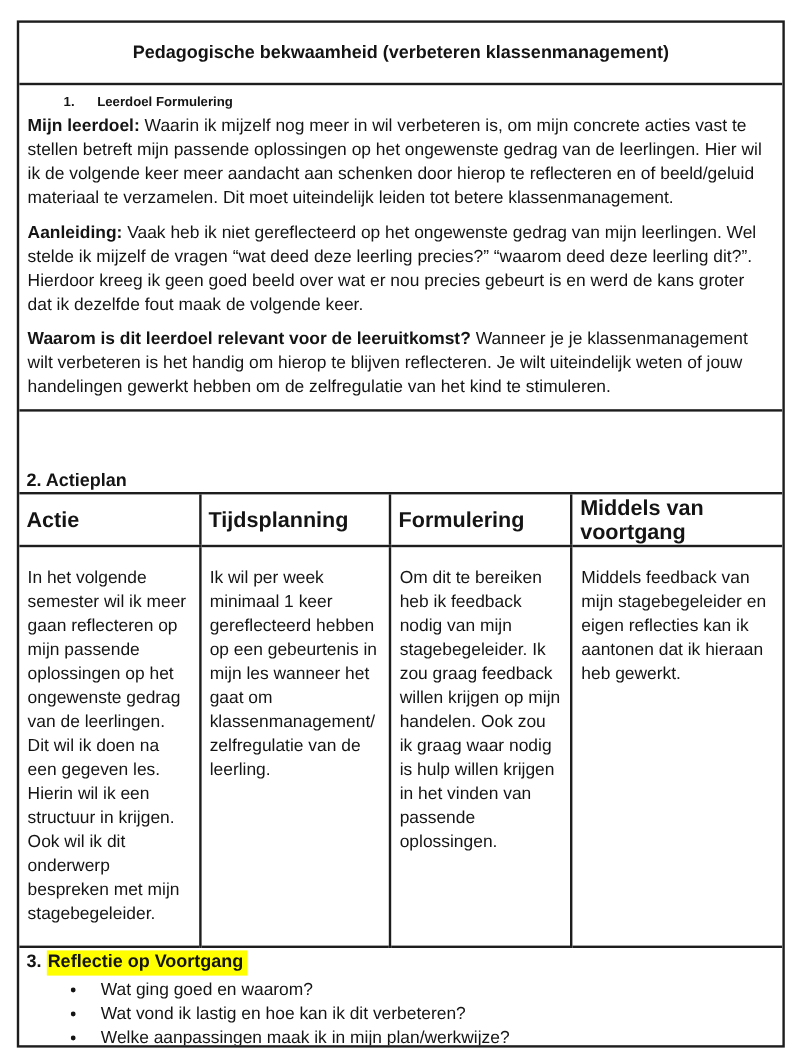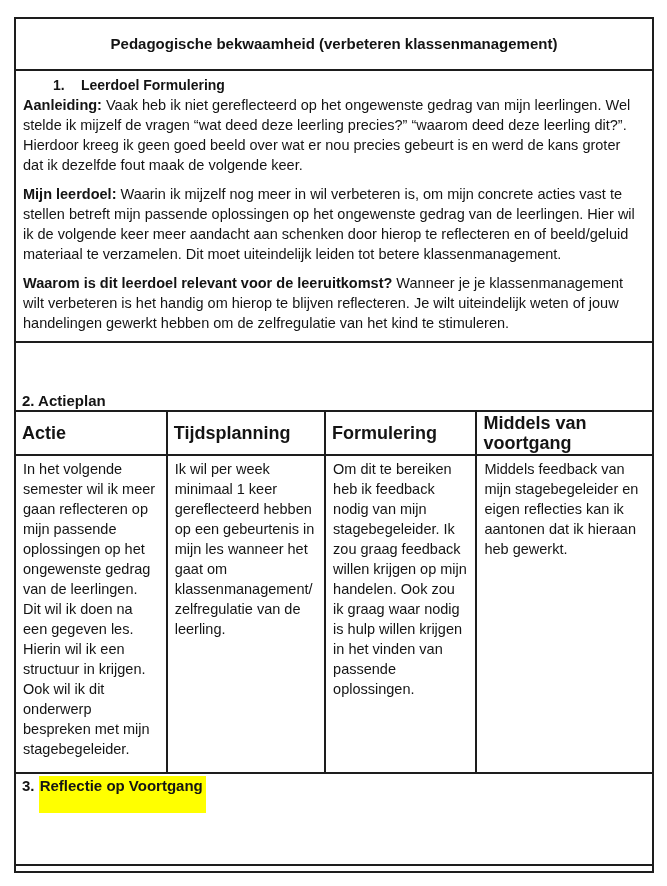--- a/index.html
+++ b/index.html
@@ -41,21 +41,21 @@
     font-weight: bold;
     font-size: 15px;
   }
   .sec1 {
     flex: 0 0 auto;
     border-bottom: 2px solid var(--border-color);
     padding: 4px 8px 5px 7px;
   }
   .sec1-heading {
     font-weight: bold;
-    font-size: 14px;
+    font-size: 11px;
     padding-left: 30px;
   }
   .sec1-heading .num {
     display: inline-block;
     min-width: 16px;
     margin-right: 12px;
   }
   .sec1 p { margin: 0 0 9px 0; }
   .sec1 p:last-child { margin-bottom: 3px; }
   .label-row {
@@ -85,33 +85,33 @@
     padding: 1px 6px;
     height: 21px;
     border-bottom: 2px solid var(--border-color);
   }
   table.plan th + th, table.plan td + td {
     border-left: 2px solid var(--border-color);
     margin-left: 15px;
   }
   table.plan td {
     vertical-align: top;
-    padding: 3px 7px;
+    padding: 16px 7px;
     height: 318px;
     overflow-wrap: break-word;
   }
   .sec3 {
     flex: 0 0 92px;
     border-bottom: 2px solid var(--border-color);
     padding: 2px 6px;
   }
   .sec3-heading { font-weight: bold; font-size: 15px; }
   .sec3-heading .hl {
     background: var(--highlight);
-    padding: 1px 3px 19px 1px;
+    padding: 1px 3px 3px 1px;
   }
   .sec3 ul {
     margin: 3px 0 0 0;
     padding-left: 52px;
   }
   .sec3 li {
     line-height: 20px;
     padding-left: 10px;
   }
   .sec4 {
@@ -129,26 +129,26 @@
 
     <div class="title-row">
       <span>Pedagogische bekwaamheid (verbeteren klassenmanagement)</span>
     </div>
 
     <div class="sec1">
       <div class="sec1-heading">
         <span class="num">1.</span><span>Leerdoel Formulering</span>
       </div>
       <p>
+        <b>Mijn leerdoel:</b>
+        <span>Waarin ik mijzelf nog meer in wil verbeteren is, om mijn concrete acties vast te stellen betreft mijn passende oplossingen op het ongewenste gedrag van de leerlingen. Hier wil ik de volgende keer meer aandacht aan schenken door hierop te reflecteren en of beeld/geluid materiaal te verzamelen. Dit moet uiteindelijk leiden tot betere klassenmanagement.</span>
+      </p>
+      <p>
         <b>Aanleiding:</b>
         <span>Vaak heb ik niet gereflecteerd op het ongewenste gedrag van mijn leerlingen. Wel stelde ik mijzelf de vragen “wat deed deze leerling precies?” “waarom deed deze leerling dit?”. Hierdoor kreeg ik geen goed beeld over wat er nou precies gebeurt is en werd de kans groter dat ik dezelfde fout maak de volgende keer.</span>
-      </p>
-      <p>
-        <b>Mijn leerdoel:</b>
-        <span>Waarin ik mijzelf nog meer in wil verbeteren is, om mijn concrete acties vast te stellen betreft mijn passende oplossingen op het ongewenste gedrag van de leerlingen. Hier wil ik de volgende keer meer aandacht aan schenken door hierop te reflecteren en of beeld/geluid materiaal te verzamelen. Dit moet uiteindelijk leiden tot betere klassenmanagement.</span>
       </p>
       <p>
         <b>Waarom is dit leerdoel relevant voor de leeruitkomst?</b>
         <span>Wanneer je je klassenmanagement wilt verbeteren is het handig om hierop te blijven reflecteren. Je wilt uiteindelijk weten of jouw handelingen gewerkt hebben om de zelfregulatie van het kind te stimuleren.</span>
       </p>
     </div>
 
     <div class="label-row">2. Actieplan</div>
 
     <table class="plan">
@@ -174,17 +174,22 @@
           <td>Middels feedback van mijn stagebegeleider en eigen reflecties kan ik aantonen dat ik hieraan heb gewerkt.</td>
         </tr>
       </tbody>
     </table>
 
     <div class="sec3">
       <div class="sec3-heading">
         <span>3.</span>
         <span class="hl">Reflectie op Voortgang</span>
       </div>
+      <ul>
+        <li>Wat ging goed en waarom?</li>
+        <li>Wat vond ik lastig en hoe kan ik dit verbeteren?</li>
+        <li>Welke aanpassingen maak ik in mijn plan/werkwijze?</li>
+      </ul>
     </div>
 
 
   </div>
 </div>
 
 </body></html>

